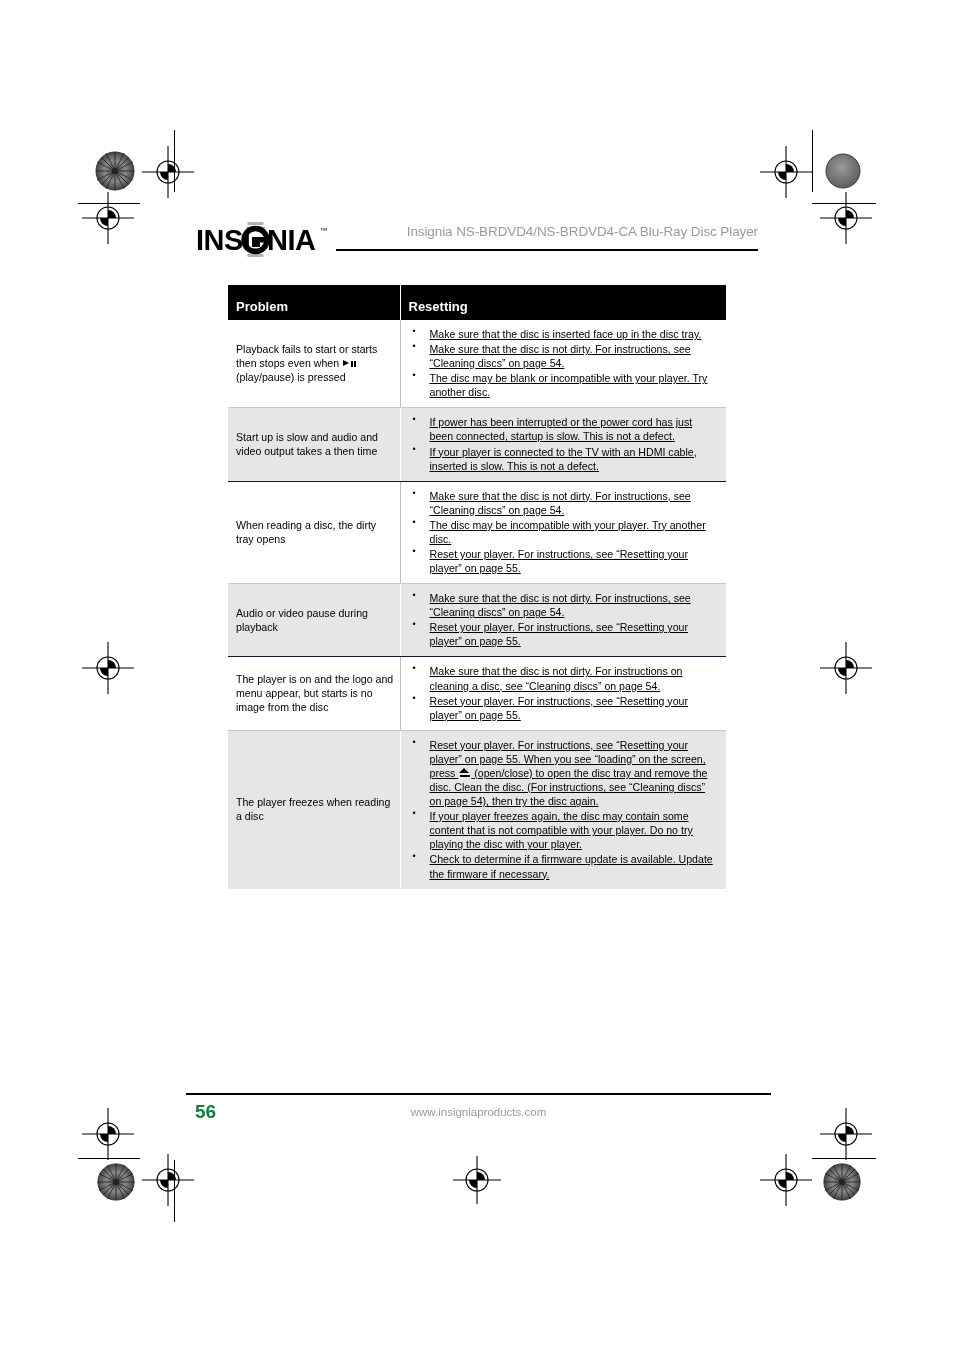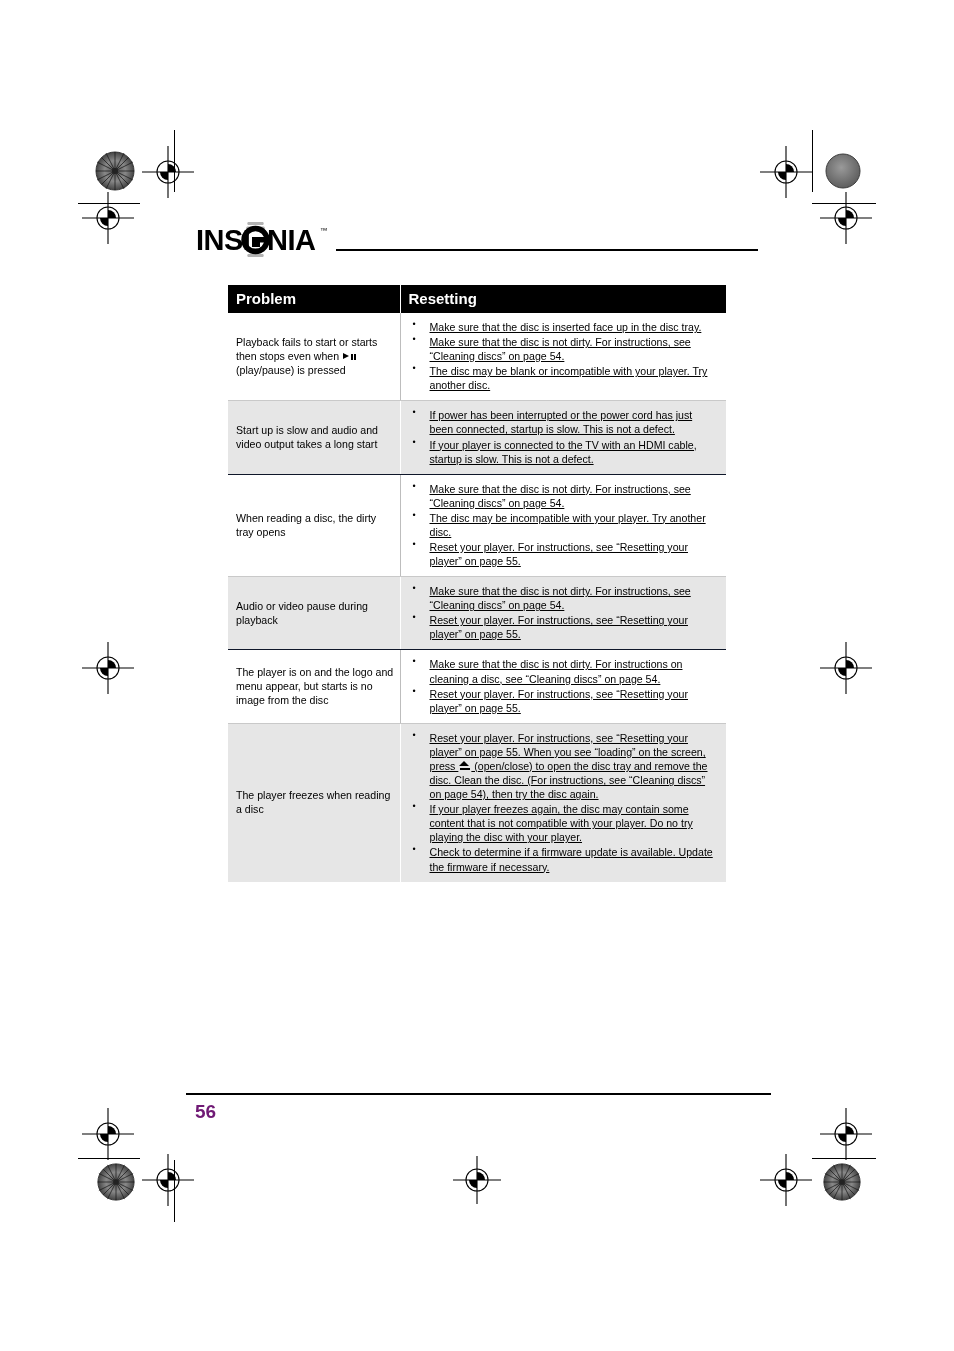--- a/index.html
+++ b/index.html
@@ -74,24 +74,24 @@
     border-collapse: collapse;
     width: 498px;
     table-layout: fixed;
   }
   table.trouble col.c-problem { width: 172px; }
   table.trouble col.c-solution { width: 326px; }
 
   table.trouble thead th {
     background: #000000;
     color: #ffffff;
-    font-size: 15px;
+    font-size: 13px;
     font-weight: bold;
     text-align: left;
-    padding: 5px 8px 6px 8px;
+    padding: 14px 8px 6px 8px;
     vertical-align: middle;
     border-right: 1.4px solid #ffffff;
   }
   table.trouble thead th:last-child { border-right: none; }
 
   table.trouble tbody td {
     font-size: 10.6px;
     line-height: 1.33;
     vertical-align: middle;
     padding: 7px 8px 8px 8px;
@@ -179,21 +179,21 @@
     left: 0; right: 0; top: 0;
     height: 1.8px;
     background: #000;
   }
   .page-number {
     position: absolute;
     left: 9px;
     top: 8px;
     font-size: 19px;
     font-weight: bold;
-    color: #701a75;
+    color: #15803d;
   }
   .footer-url {
     position: absolute;
     left: 0; right: 0;
     top: 13px;
     text-align: center;
     font-size: 11.5px;
     color: #9a9a9a;
   }
 </style>
@@ -349,20 +349,21 @@
       </g>
 
       <g>
         <circle cx="119" cy="40" r="23" fill="none" stroke="#000" stroke-width="11"></circle>
         <rect x="119" y="34" width="24" height="11" fill="#000"></rect>
         <rect x="112" y="34" width="16" height="20" fill="#000"></rect>
       </g>
       <text x="248" y="26" fill="#000" font-family="Liberation Sans, sans-serif" font-size="15">™</text>
     </svg>
 
+    <div class="header-title">Insignia NS-BRDVD4/NS-BRDVD4-CA Blu-Ray Disc Player</div>
     <div class="header-rule"></div>
   </div>
 
   <div class="tbl-wrap">
     <table class="trouble">
       <colgroup>
           <col class="c-problem">
           <col class="c-solution">
         </colgroup>
       <thead>
@@ -380,25 +381,25 @@
           <td class="sol-cell">
             <ul class="sol">
               <li>Make sure that the disc is inserted face up in the disc tray.</li>
               <li>Make sure that the disc is not dirty. For instructions, see “Cleaning discs” on page 54.</li>
               <li>The disc may be blank or incompatible with your player. Try another disc.</li>
             </ul>
           </td>
         </tr>
 
         <tr class="shade">
-          <td class="problem">Start up is slow and audio and video output takes a long start</td>
+          <td class="problem">Start up is slow and audio and video output takes a then time</td>
           <td class="sol-cell">
             <ul class="sol">
               <li>If power has been interrupted or the power cord has just been connected, startup is slow. This is not a defect.</li>
-              <li>If your player is connected to the TV with an HDMI cable, startup is slow. This is not a defect.</li>
+              <li>If your player is connected to the TV with an HDMI cable, inserted is slow. This is not a defect.</li>
             </ul>
           </td>
         </tr>
 
         <tr class="plain">
           <td class="problem">When reading a disc, the dirty tray opens</td>
           <td class="sol-cell">
             <ul class="sol">
               <li>Make sure that the disc is not dirty. For instructions, see “Cleaning discs” on page 54.</li>
               <li>The disc may be incompatible with your player. Try another disc.</li>
@@ -438,15 +439,16 @@
           </td>
         </tr>
 
       </tbody>
     </table>
   </div>
 
   <div class="footer">
     <div class="footer-rule"></div>
     <div class="page-number">56</div>
+    <div class="footer-url">www.insigniaproducts.com</div>
   </div>
 
 </div>
 
 </body></html>

